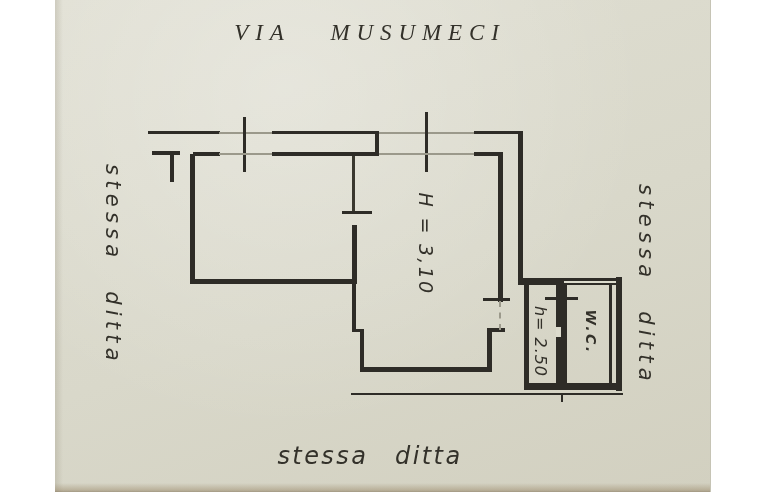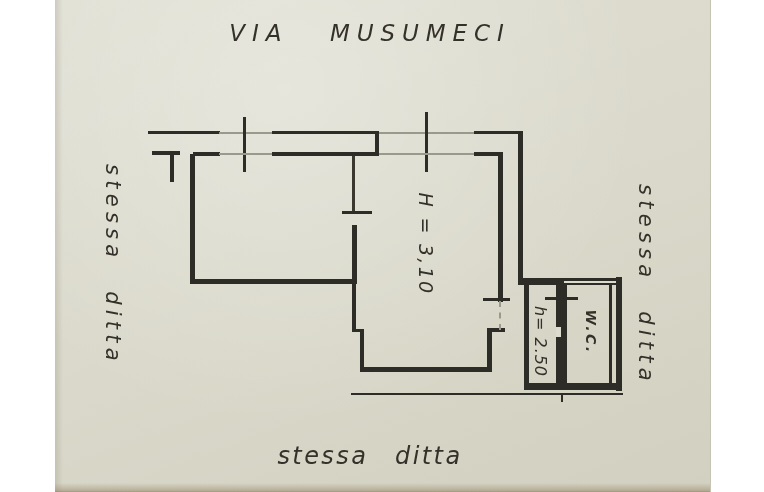--- a/index.html
+++ b/index.html
@@ -29,21 +29,21 @@
   .wf{position:absolute;background:#9b998b;}
   .dashv{position:absolute;width:0;border-left:2px dashed #9b998b;background:none;}
   .ws{position:absolute;background:#dcdbcd;}
   
   .hand{
     position:absolute;color:#33312a;font-style:italic;
     font-family:"DejaVu Sans",sans-serif;
     white-space:nowrap;text-align:center;
   }
   .rot90{transform:rotate(90deg);transform-origin:center center;}
-  .title{font-size:23px;letter-spacing:0.30em;word-spacing:1.2em;}
+  .title{font-size:23px;letter-spacing:0.30em;word-spacing:1.2em;font-family:Liberation Serif, serif;}
   .side{font-size:21px;letter-spacing:0.25em;word-spacing:0.8em;}
   .bottomlbl{font-size:24px;letter-spacing:0.10em;word-spacing:0.7em;}
   .hmain{font-size:19px;letter-spacing:0.12em;}
   .hsmall{font-size:16px;letter-spacing:0.06em;}
   .wclbl{font-size:14px;font-weight:bold;letter-spacing:0.18em;}
 </style>
 </head>
 <body>
 
 <div class="stage">

